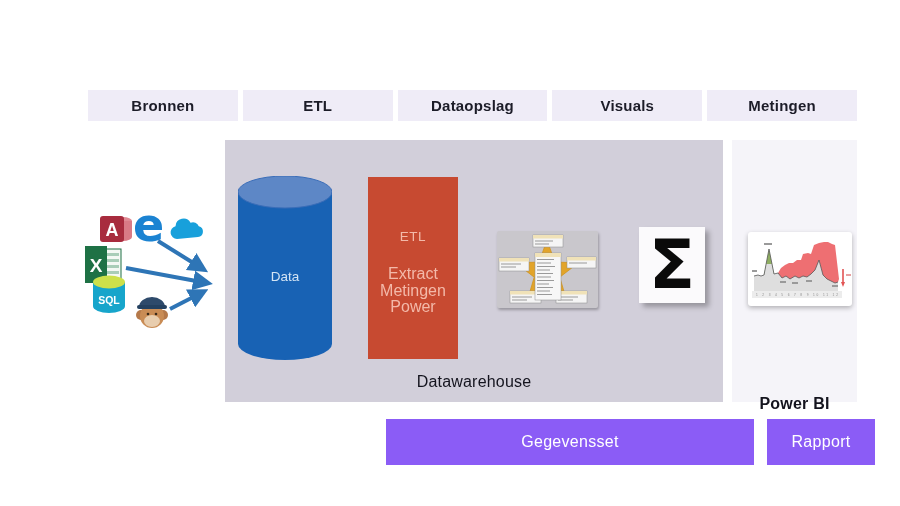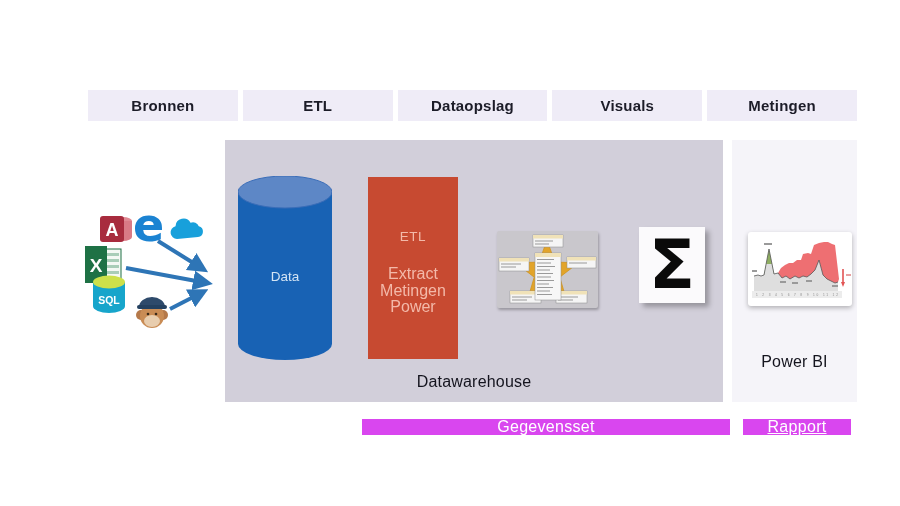--- a/index.html
+++ b/index.html
@@ -8,21 +8,21 @@
 
   
   .header-row{position:absolute;left:88px;top:90px;width:769px;height:31px;display:flex;gap:5px;}
   .header-item{flex:1;background:#efecf7;color:#1c1c28;font-size:15px;display:flex;align-items:center;justify-content:center;letter-spacing:.2px;font-weight:bold;}
 
   
   .panel-gray{position:absolute;left:225px;top:140px;width:498px;height:262px;background:#d2cfda;}
   .panel-light{position:absolute;left:732px;top:140px;width:125px;height:262px;background:#f5f4f9;}
   .caption{position:absolute;font-size:16px;color:#14141e;text-align:center;letter-spacing:.2px;}
   .dw-caption{left:225px;top:373px;width:498px;}
-  .pbi-caption{left:732px;top:353px;width:125px;}
+  .pbi-caption{left:732px;top:395px;width:125px;font-weight:bold;}
 
   
   .src{position:absolute;}
   .edge-glyph{font-family:"DejaVu Sans",sans-serif;font-weight:bold;font-size:46px;color:#1b83d2;line-height:46px;}
 
   
   .cylinder{position:absolute;left:238px;top:176px;width:94px;height:185px;}
   .cyl-label{position:absolute;left:0;top:93px;width:100%;text-align:center;color:#d3e4f4;font-size:13.5px;}
 
   
@@ -34,23 +34,23 @@
   .star-thumb{position:absolute;left:497px;top:231px;width:101px;height:77px;background:#c9c7cc;border-radius:2px;box-shadow:1px 2px 3px rgba(0,0,0,.28);}
 
   
   .sigma{position:absolute;left:639px;top:227px;width:66px;height:76px;background:#fbfafc;box-shadow:4px 4px 5px rgba(0,0,0,.28);display:flex;align-items:center;justify-content:center;}
   .sigma-glyph{font-family:"DejaVu Sans",sans-serif;font-weight:bold;font-size:68px;line-height:76px;color:#0a0a0a;}
 
   
   .chart-card{position:absolute;left:748px;top:232px;width:104px;height:74px;background:#ffffff;border-radius:3px;box-shadow:0 2px 5px rgba(0,0,0,.28);}
 
   
-  .bar{position:absolute;top:419px;height:16px;background:#d946ef;color:#ffffff;font-size:16px;display:flex;align-items:center;justify-content:center;letter-spacing:.3px;}
+  .bar{position:absolute;top:419px;height:46px;background:#8b5cf6;color:#ffffff;font-size:16px;display:flex;align-items:center;justify-content:center;letter-spacing:.3px;margin-left:24px;}
   .bar-dataset{left:362px;width:368px;}
-  .bar-report{left:743px;width:108px;text-decoration:underline;}
+  .bar-report{left:743px;width:108px;}
 
   svg{display:block;}
 </style>
 </head>
 <body>
 
 <div class="stage">
 
   <div class="header-row">
     <div class="header-item">Bronnen</div>

